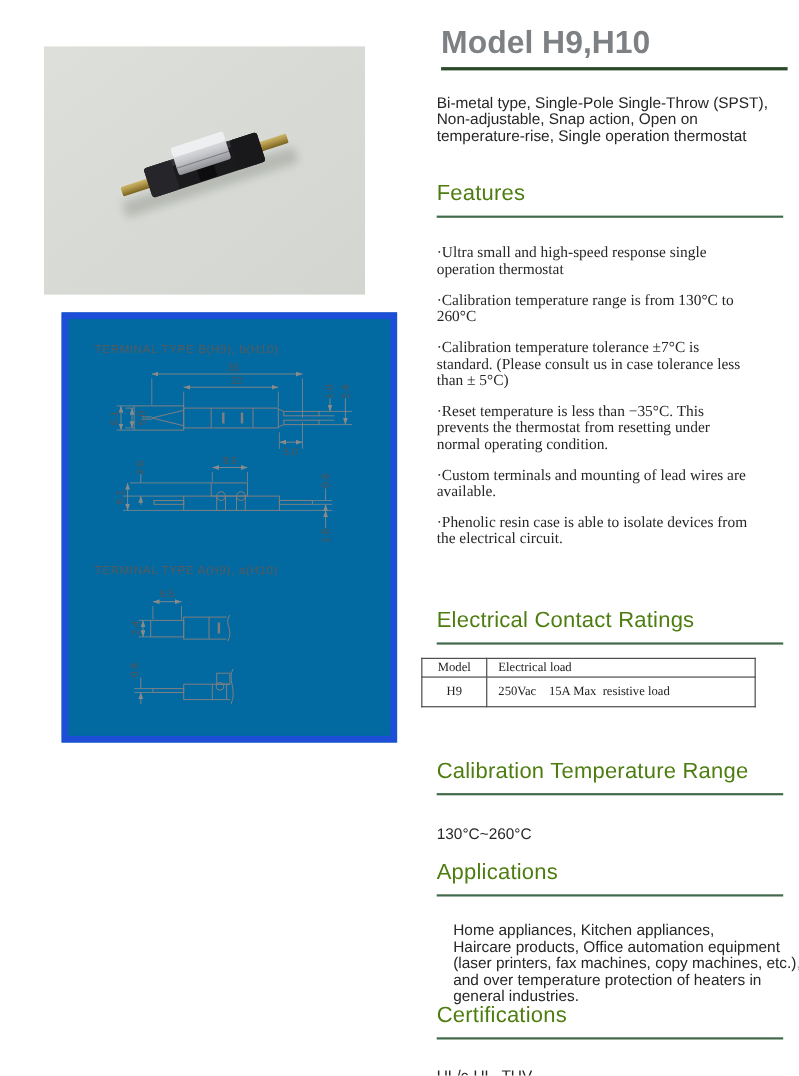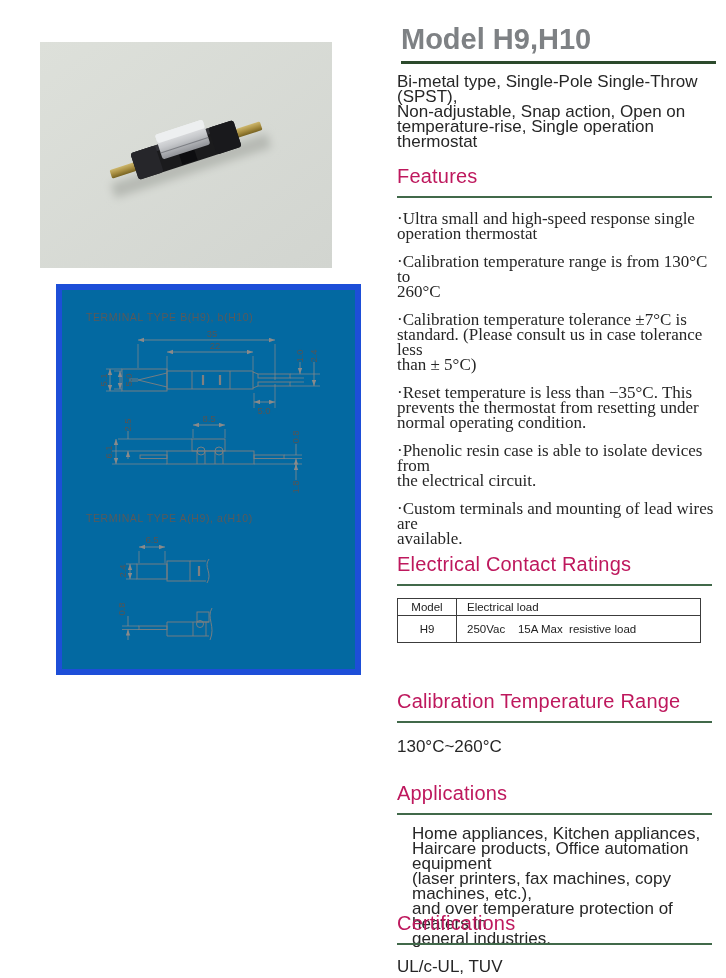--- a/index.html
+++ b/index.html
@@ -9,38 +9,38 @@
   
   .photo{position:absolute;left:40px;top:42px;width:292px;height:226px;}
   .dwg-box{position:absolute;left:56px;top:284px;width:293px;height:379px;
            border:6px solid #1d4ed8;background:#0369a1;}
   .dwg-box svg{display:block;}
 
   
   .title{position:absolute;left:401px;top:22px;width:315px;font-size:29px;line-height:34px;
          font-weight:700;color:#7e8184;padding-bottom:5px;border-bottom:3px solid #2c4a2c;}
   .sec-head{position:absolute;left:397px;width:315px;font-size:20px;line-height:26px;
-            font-weight:400;color:#be185d;padding-bottom:7px;border-bottom:2px solid #41694a;
+            font-weight:400;color:#4d7c0f;padding-bottom:7px;border-bottom:2px solid #41694a;
             letter-spacing:0.2px;}
   .h-features{top:163px;}
   .h-ratings{top:551px;}
   .h-calib{top:688px;}
   .h-apps{top:780px;}
   .h-cert{top:910px;}
 
-  .body-text{font-size:17px;line-height:15px;color:#262626;white-space:pre-line;}
+  .body-text{font-size:14px;line-height:15px;color:#262626;white-space:pre-line;margin-top:12px;}
   .desc{position:absolute;left:397px;top:74px;width:322px;}
   .features-list{position:absolute;left:397px;top:211px;width:322px;font-family:Liberation Serif, serif;}
   .feature{margin-bottom:13px;}
   .calib-value{position:absolute;left:397px;top:739px;width:322px;}
   .apps-text{position:absolute;left:412px;top:826px;width:322px;}
   .cert-text{position:absolute;left:397px;top:959px;width:322px;}
 
-  table.ratings{position:absolute;left:397px;top:598px;border-collapse:collapse;
-                font-size:11.5px;color:#222;table-layout:fixed;}
+  table.ratings{position:absolute;left:383px;top:598px;border-collapse:collapse;
+                font-size:11.5px;color:#222;table-layout:fixed;font-family:Liberation Serif, serif;}
   table.ratings th,table.ratings td{border:1px solid #3c3c3c;}
   table.ratings th{font-weight:400;}
   .c-model{width:56px;text-align:center;}
   .c-load{width:232px;text-align:left;padding-left:10px;white-space:pre;}
   table.ratings th{padding-top:2px;padding-bottom:2px;}
   table.ratings td{padding-top:7px;padding-bottom:7px;}
 
   
   .part{stroke:#808080;stroke-width:0.9;fill:none;}
   .thick{stroke:#808080;stroke-width:2.2;fill:none;}
@@ -196,24 +196,24 @@
     <div class="feature body-text">·Ultra small and high-speed response single
 operation thermostat</div>
     <div class="feature body-text">·Calibration temperature range is from 130°C to
 260°C</div>
     <div class="feature body-text">·Calibration temperature tolerance ±7°C is
 standard. (Please consult us in case tolerance less
 than ± 5°C)</div>
     <div class="feature body-text">·Reset temperature is less than −35°C. This
 prevents the thermostat from resetting under
 normal operating condition.</div>
+    <div class="feature body-text">·Custom terminals and mounting of lead wires are
+available.</div>
     <div class="feature body-text">·Phenolic resin case is able to isolate devices from
 the electrical circuit.</div>
-    <div class="feature body-text">·Custom terminals and mounting of lead wires are
-available.</div>
   </div>
 
   <div class="sec-head h-ratings">Electrical Contact Ratings</div>
   <table class="ratings">
     <tbody>
         <tr>
       <th class="c-model">Model</th>
       <th class="c-load">Electrical load</th>
     </tr>
     <tr>

